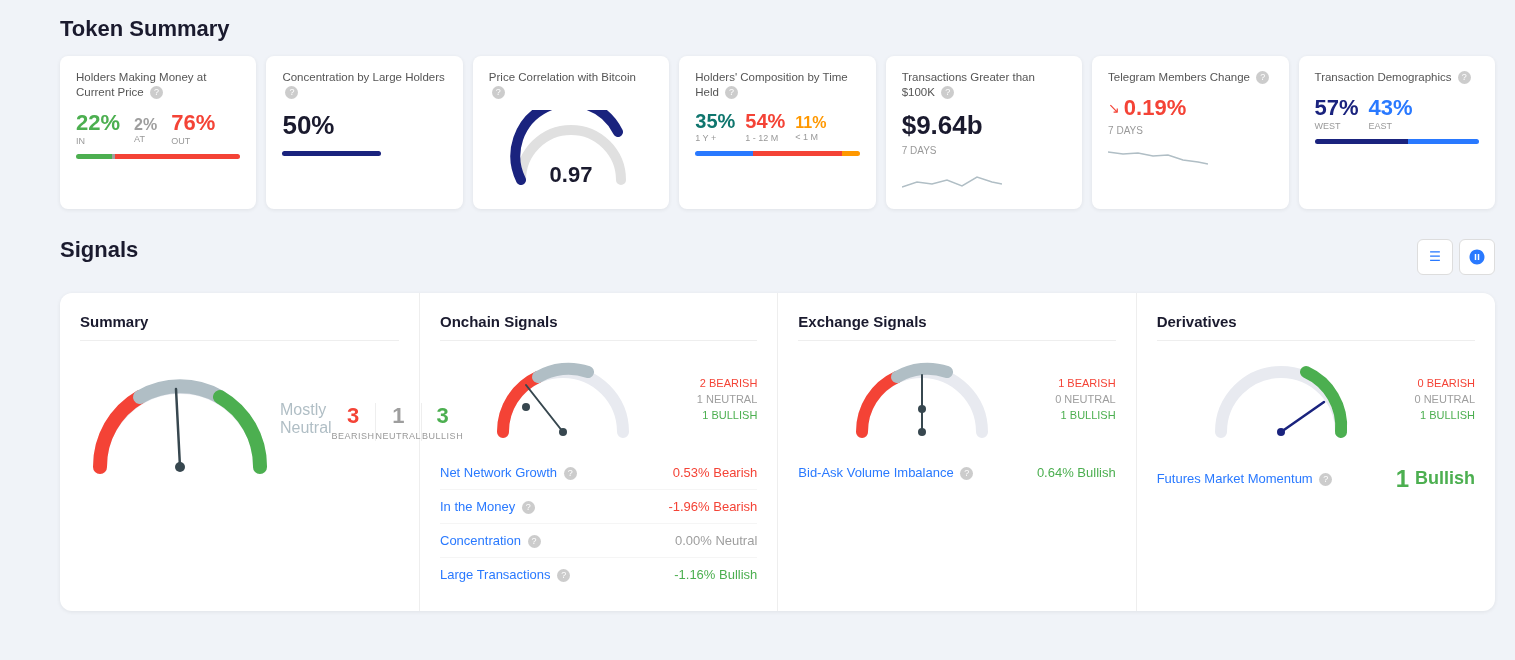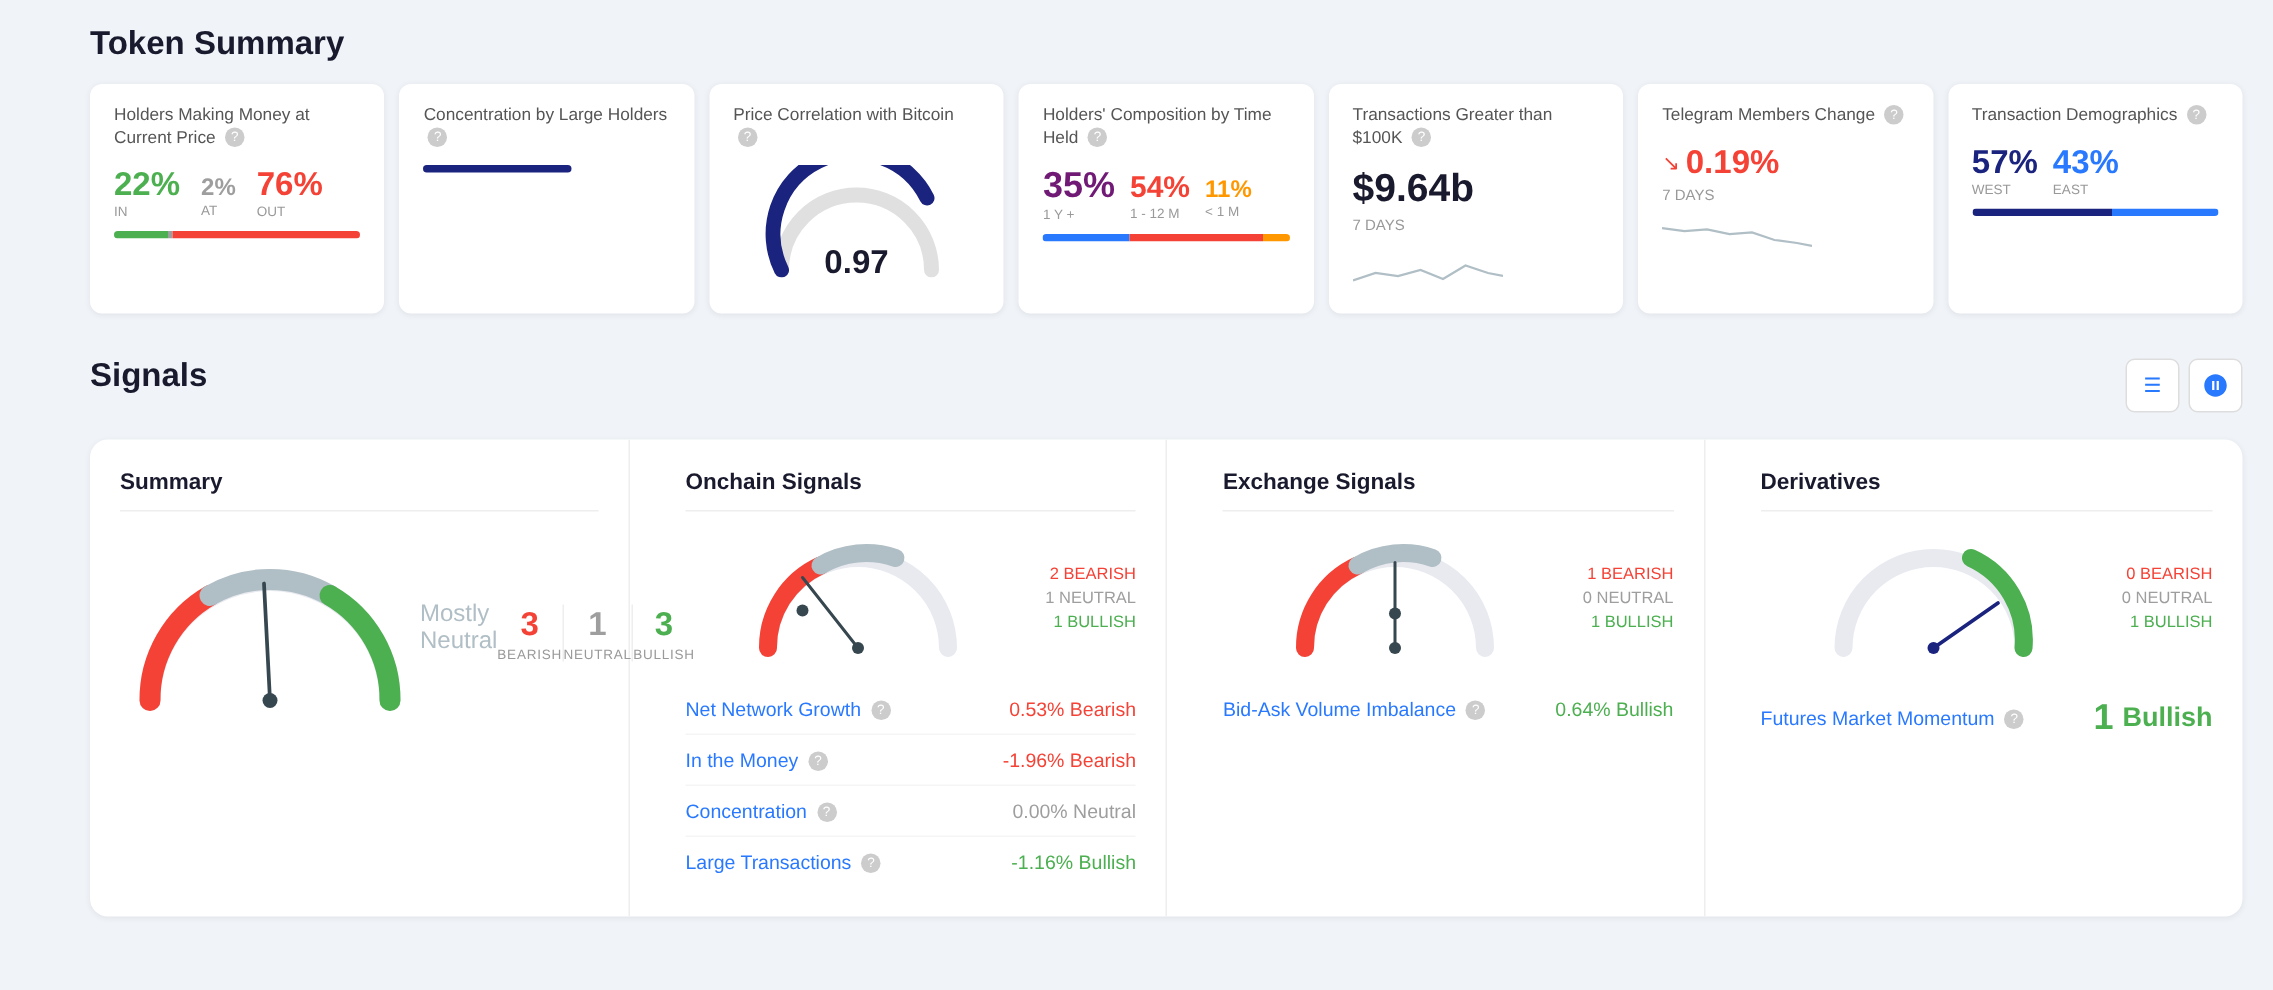--- a/index.html
+++ b/index.html
@@ -28,21 +28,21 @@
     
     
     .conc-value { font-size: 26px; font-weight: 700; color: #1a1a2e; margin-bottom: 10px; }
     .conc-bar { height: 5px; background: #1a237e; border-radius: 3px; width: 60%; }
     
     
     .gauge-container { display: flex; flex-direction: column; align-items: center; }
     
     
     .holders-comp { display: flex; gap: 10px; align-items: baseline; margin-bottom: 8px; }
-    .comp-1y { color: #701a75; font-size: 24px; font-weight: 700; }
+    .comp-1y { color: #0f766e; font-size: 20px; font-weight: 700; }
     .comp-12m { color: #f44336; font-size: 20px; font-weight: 700; }
     .comp-1m { color: #ff9800; font-size: 16px; font-weight: 600; }
     .comp-bar { height: 5px; border-radius: 3px; display: flex; overflow: hidden; margin-top: 4px; }
     .comp-bar-1y { background: #2979ff; }
     .comp-bar-12m { background: #f44336; }
     .comp-bar-1m { background: #ff9800; }
     
     
     .tx-value { font-size: 26px; font-weight: 700; color: #1a1a2e; margin-bottom: 4px; }
     .tx-label { font-size: 10px; color: #999; }
@@ -59,21 +59,21 @@
     .demo-east { color: #2979ff; font-size: 22px; font-weight: 700; }
     .demo-bar { height: 5px; border-radius: 3px; display: flex; overflow: hidden; }
     .demo-bar-west { background: #1a237e; }
     .demo-bar-east { background: #2979ff; }
     
     
     .signals-header { display: flex; align-items: center; justify-content: space-between; margin-bottom: 16px; }
     .signals-buttons { display: flex; gap: 6px; }
     .signals-btn { width: 36px; height: 36px; border: 1px solid #ddd; border-radius: 6px; background: #fff; display: flex; align-items: center; justify-content: center; cursor: pointer; color: #2979ff; }
     
-    .signals-grid { display: grid; grid-template-columns: 360px 1fr 1fr 1fr; gap: 17px; background: #fff; border-radius: 12px; box-shadow: 0 1px 4px rgba(0,0,0,0.07); overflow: hidden; }
+    .signals-grid { display: grid; grid-template-columns: 360px 1fr 1fr 1fr; gap: 0; background: #fff; border-radius: 12px; box-shadow: 0 1px 4px rgba(0,0,0,0.07); overflow: hidden; }
     
     .signal-panel { padding: 20px; border-right: 1px solid #eee; }
     .signal-panel:last-child { border-right: none; }
     .signal-panel-title { font-size: 15px; font-weight: 600; color: #1a1a2e; margin-bottom: 16px; padding-bottom: 10px; border-bottom: 1px solid #eee; }
     
     
     .summary-gauge { display: flex; flex-direction: row; align-items: center; padding: 10px 0; }
     .gauge-label { font-size: 16px; color: #b0bec5; font-weight: 500; margin: 8px 0 14px; }
     .summary-counts { display: flex; gap: 0; width: 100%; }
     .count-item { flex: 1; text-align: center; }
@@ -144,20 +144,21 @@
           <div class="bar-at" style="width:2%"></div>
           <div class="bar-out" style="width:76%"></div>
         </div>
       </div>
 
       <div class="summary-card">
         <div class="card-title">
           <span>Concentration by Large Holders</span>
           <span class="help-icon">?</span>
         </div>
+        <div class="conc-value">50%</div>
         <div class="conc-bar"></div>
       </div>
 
       <div class="summary-card">
         <div class="card-title">
           <span>Price Correlation with Bitcoin</span>
           <span class="help-icon">?</span>
         </div>
         <div class="gauge-container">
           <svg width="130" height="75" viewBox="0 0 130 75">

